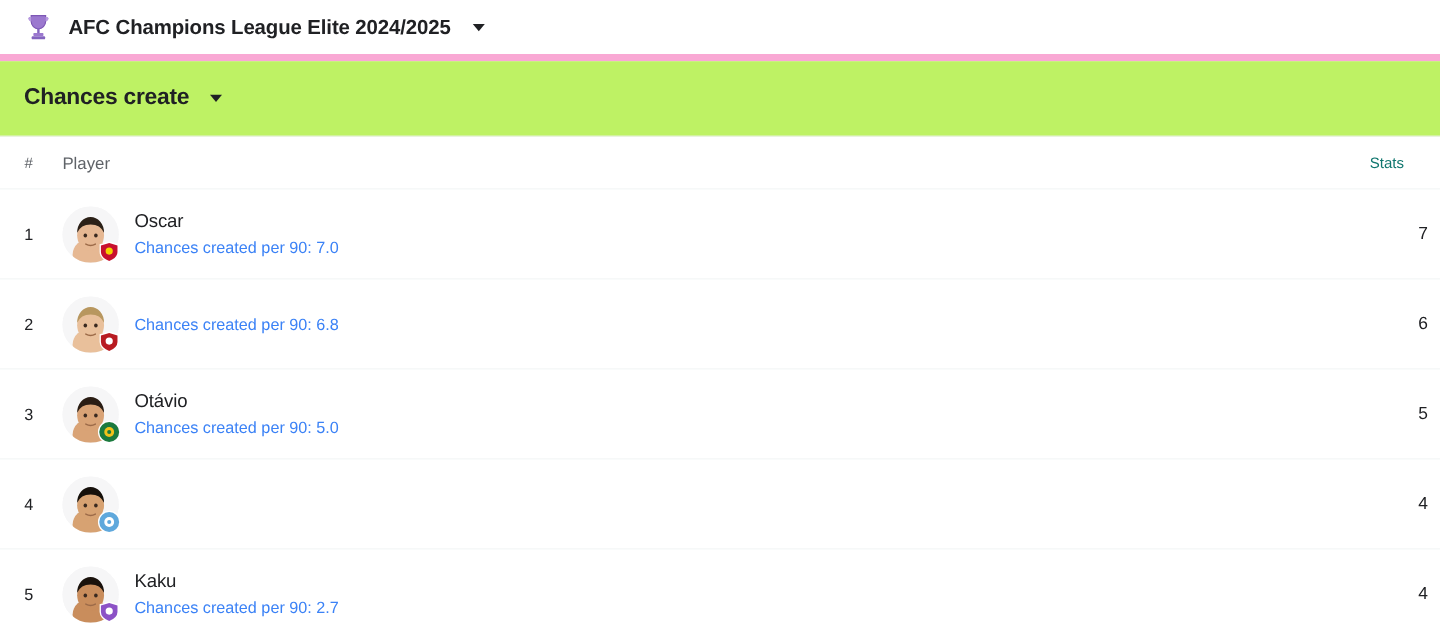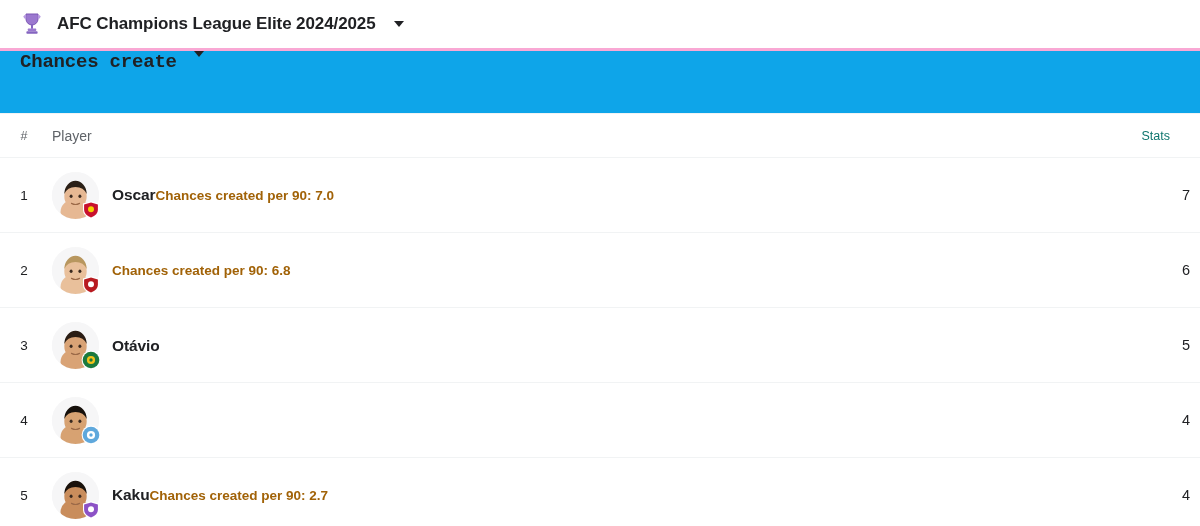--- a/index.html
+++ b/index.html
@@ -9,21 +9,21 @@
     font-family:"Liberation Sans", sans-serif;
     -webkit-font-smoothing:antialiased;
     overflow:hidden;
   }
 
   
   .comp-header{
     height:51px;
     display:flex; align-items:center;
     padding:0 20px;
-    border-bottom:3px solid #f9a8d4;
+    border-bottom:6px solid #f9a8d4;
     background:#fff;
   }
   .trophy-icon{
     width:24px; height:26px;
     display:flex; align-items:center; justify-content:center;
     margin-right:13px;
     flex:0 0 auto;
   }
   .comp-title{
     font-size:17px;
@@ -37,25 +37,24 @@
     border-left:5px solid transparent;
     border-right:5px solid transparent;
     border-top:6px solid #202124;
     margin-left:18px;
     flex:0 0 auto;
   }
 
   
   .stat-bar{
     height:63px;
-    display:flex; align-items:flex-start;
+    display:flex; align-items:center;
     padding:0 20px;
     border-bottom:1px solid #f1f3f4;
-    background:#0ea5e9;
-    font-family:Liberation Mono, monospace;
+    background:#bef264;
   }
   .stat-label{
     font-size:19px;
     font-weight:700;
     color:#202124;
     letter-spacing:-0.2px;
   }
   .stat-bar .caret{ margin-left:17px; }
 
   
@@ -124,30 +123,30 @@
   .badge{
     position:absolute;
     right:-2px; bottom:-1px;
     width:20px; height:20px;
     border-radius:50%;
     display:flex; align-items:center; justify-content:center;
     overflow:visible;
   }
   .badge svg{ display:block; }
 
-  .names{ display:flex; flex-direction:row; justify-content:center;font-weight:bold; }
+  .names{ display:flex; flex-direction:column; justify-content:center; }
   .player-name{
     font-size:15.5px;
     color:#202124;
     line-height:21px;
     letter-spacing:-0.1px;
   }
   .player-sub{
     font-size:13.5px;
-    color:#a16207;
+    color:#3b82f6;
     line-height:20px;
     margin-top:2px;
   }
   .cell-stat{
     width:120px;
     flex:0 0 auto;
     text-align:right;
     padding-right:10px;
     font-size:14.5px;
     color:#202124;
@@ -264,20 +263,21 @@
               <svg width="20" height="20" viewBox="0 0 20 20">
                 <circle cx="10" cy="10" r="9.4" fill="#ffffff"></circle>
                 <circle cx="10" cy="10" r="8.3" fill="#1b7a3e"></circle>
                 <circle cx="10" cy="10" r="4.1" fill="#f2c21a"></circle>
                 <circle cx="10" cy="10" r="1.7" fill="#1b7a3e"></circle>
               </svg>
             </div>
           </div>
           <div class="names">
             <span class="player-name">Otávio</span>
+            <span class="player-sub">Chances created per 90: 5.0</span>
           </div>
         </div>
         <div class="cell-stat">5</div>
       </div>
       <div class="row">
         <div class="cell-rank">4</div>
         <div class="cell-player">
           <div class="avatar">
             <div class="avatar-circle">
               <svg width="47" height="47" viewBox="0 0 47 47">

